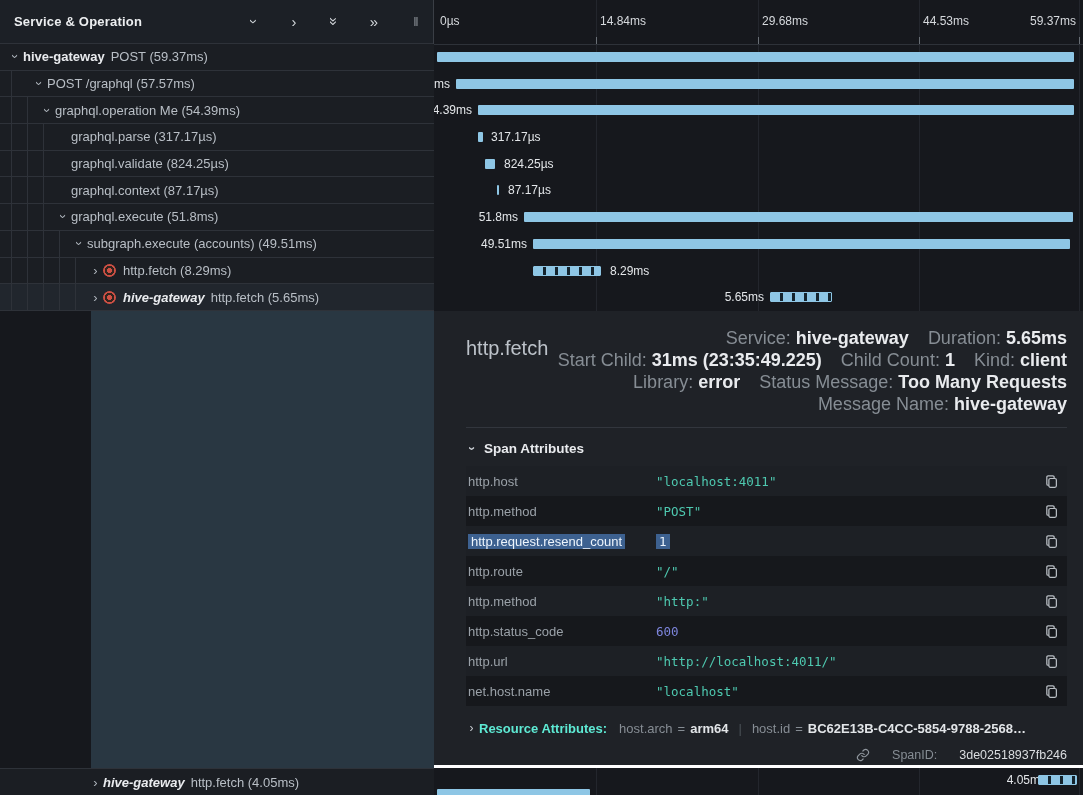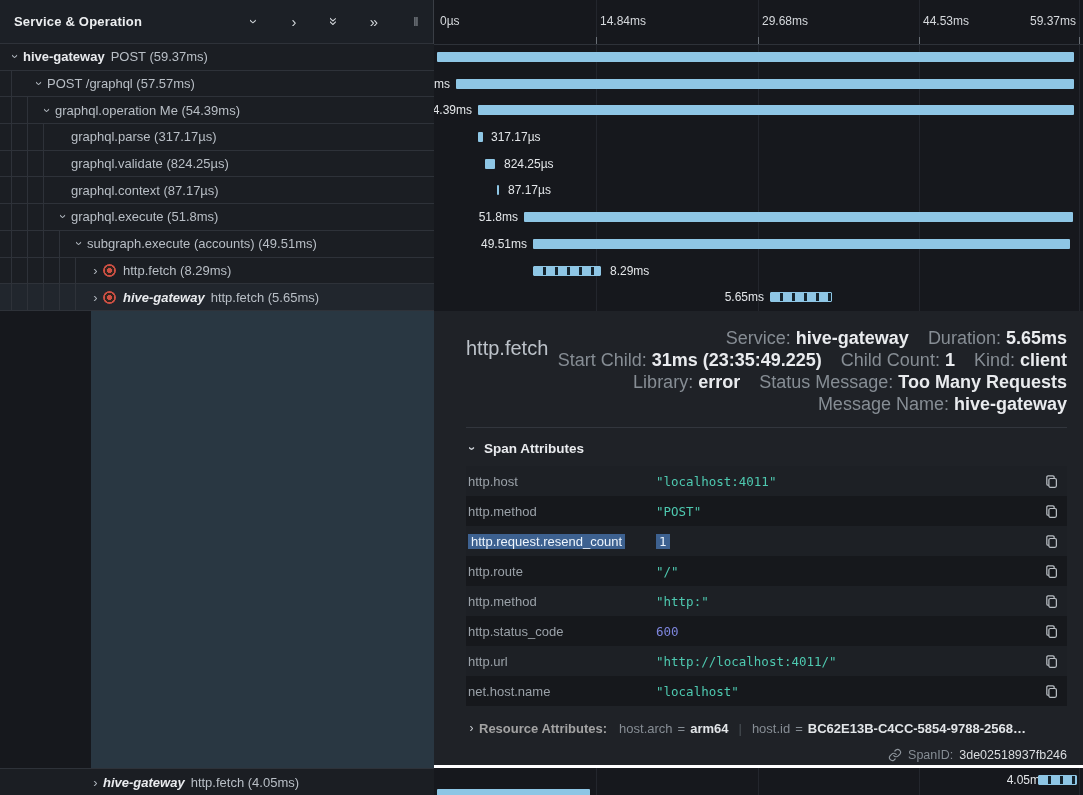--- a/index.html
+++ b/index.html
@@ -62,27 +62,27 @@
   .sahead .chev, .resline .chev{flex:0 0 11px;width:11px;color:#c6cbd0;font-size:12px;}
   .atable{margin-top:10px;}
   .arow{display:flex;align-items:center;height:30px;padding:0 8px 0 2px;background:#1d2025;}
   .arow:nth-child(even){background:#16181c;}
   .akey{flex:0 0 188px;font-size:13px;color:#9aa1a8;overflow:hidden;white-space:nowrap;}
   .aval{font-family:"DejaVu Sans Mono",monospace;font-size:12.5px;color:#4ec9b0;flex:1 1 auto;overflow:hidden;white-space:nowrap;}
   .aval.num{color:#7d85dc;}
   .selbg{background:#3d6190;color:#ecf4fc;padding:1px 3px;border-radius:1px;}
   .copy-btn{margin-left:auto;flex:0 0 20px;display:flex;justify-content:flex-end;align-items:center;cursor:pointer;}
   .resline{display:flex;align-items:center;margin-top:15px;font-size:13px;cursor:pointer;white-space:nowrap;overflow:hidden;}
-  .rhead{font-weight:700;color:#a3a3a3;margin-left:2px;}
+  .rhead{font-weight:700;color:#5eead4;margin-left:2px;}
   .rk{color:#868d94;margin-left:12px;}
   .req{color:#868d94;margin:0 5px;}
   .rv{color:#e2e5e8;font-weight:700;}
   .rsep{color:#4b5157;margin:0 10px;}
   .rsep::before{content:"|";}
-  .sidline{display:flex;align-items:center;justify-content:flex-end;gap:6px;margin-top:12px;font-size:12.5px;}
+  .sidline{display:flex;align-items:center;justify-content:flex-end;gap:22px;margin-top:12px;font-size:12.5px;}
   .sk{color:#868d94;}
   .sv{color:#dadde0;}
 </style>
 </head>
 <body>
 
 <div class="app">
 
   <div class="left">
 

